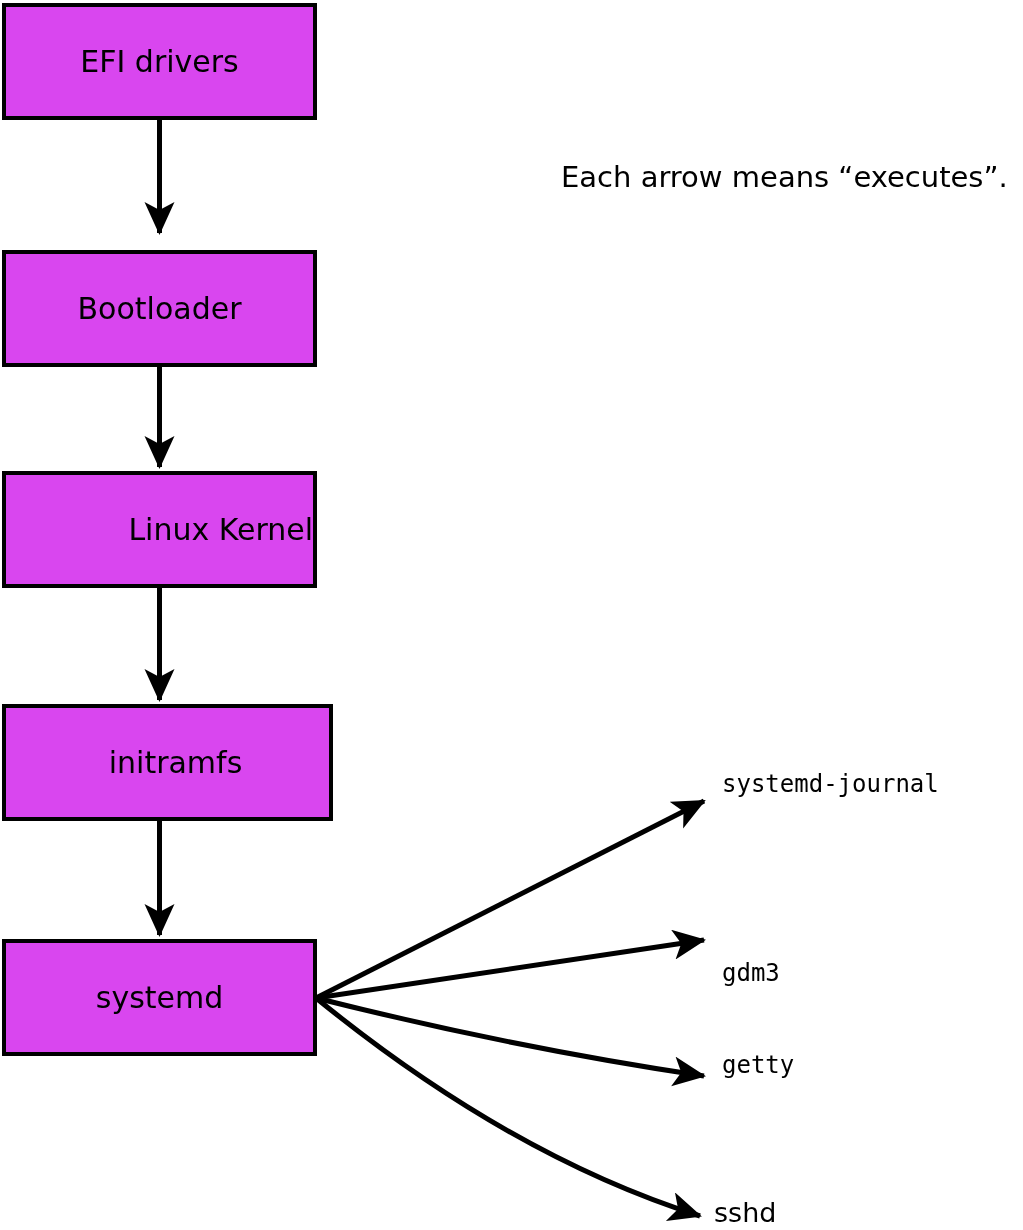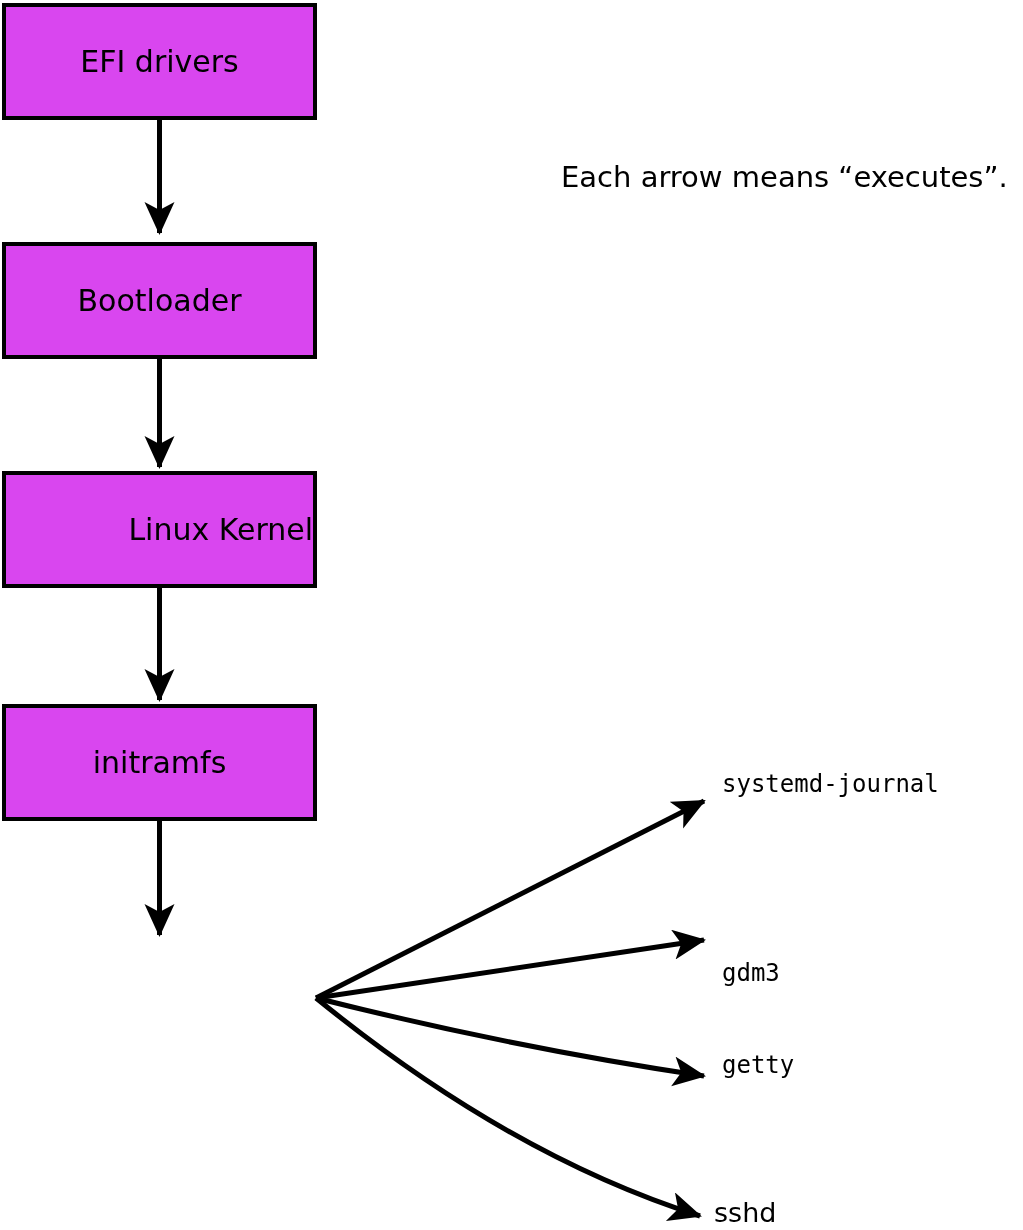--- a/index.html
+++ b/index.html
@@ -31,23 +31,23 @@
     border: 4px solid #000000;
     background: #d946ef;
     display: flex;
     align-items: center;
     justify-content: center;
     font-size: 30px;
     line-height: 1;
     white-space: nowrap;
   }
   .node-efi        { top: 3px; }
-  .node-bootloader { top: 242px; }
+  .node-bootloader { top: 250px; }
   .node-kernel     { top: 471px; justify-content: flex-end; }
-  .node-initramfs  { top: 704px; }
+  .node-initramfs  { top: 704px; padding-left: 16px; }
   .node-systemd    { top: 939px; }
   .caption {
     position: absolute;
     left: 561px;
     top: 163px;
     font-size: 29px;
     line-height: 1;
     white-space: nowrap;
     text-align: center;
   }
@@ -96,20 +96,23 @@
   </div>
   <div class="flow-node node-bootloader">
     <span>Bootloader</span>
   </div>
   <div class="flow-node node-kernel">
     <span>Linux Kernel</span>
   </div>
   <div class="flow-node node-initramfs">
     <span>initramfs</span>
   </div>
+  <div class="flow-node node-systemd">
+    <span>systemd</span>
+  </div>
 
   <div class="caption">Each arrow means “executes”.</div>
 
   <div class="proc-label proc-journal">systemd-journal</div>
   <div class="proc-label proc-gdm3">gdm3</div>
   <div class="proc-label proc-getty">getty</div>
   <div class="proc-label proc-sshd">sshd</div>
 
 </div>
 

